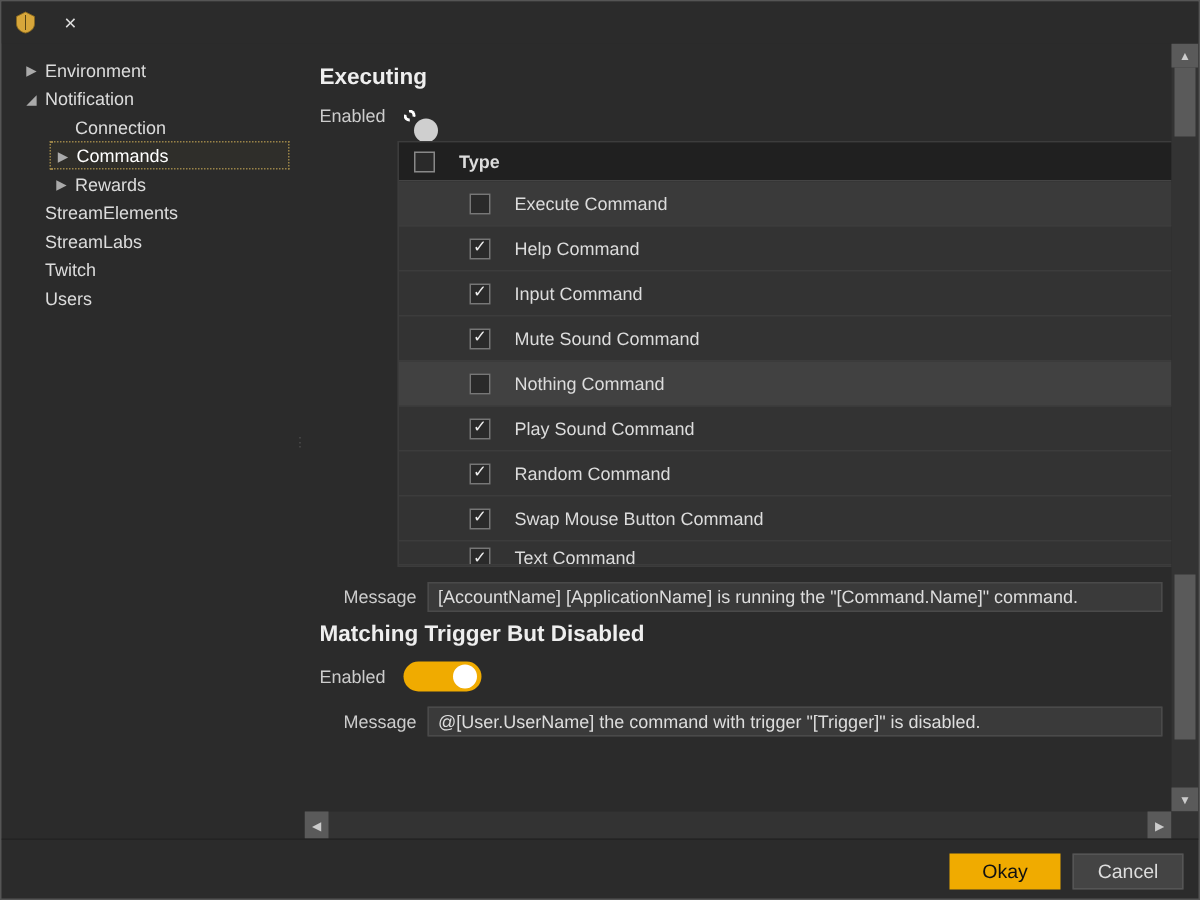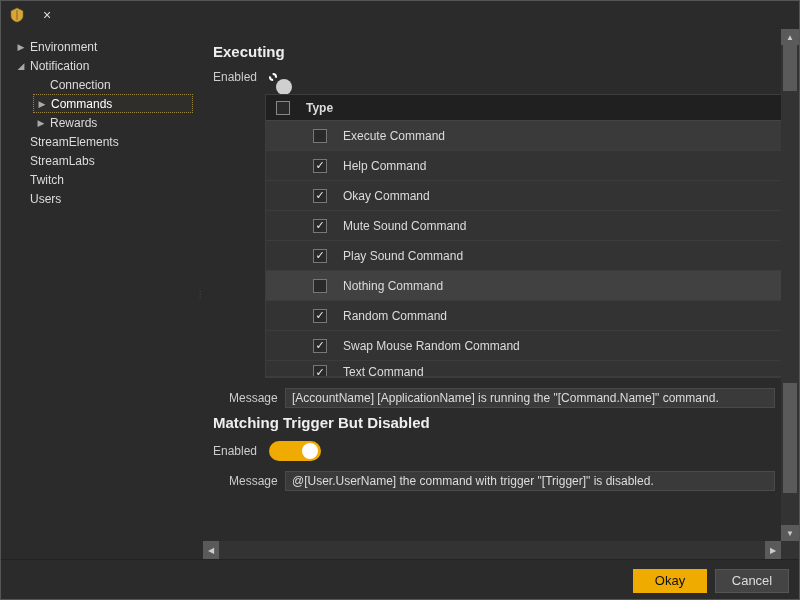--- a/index.html
+++ b/index.html
@@ -324,51 +324,51 @@
           <div class="cmd-row">
             <span class="rchk">
                 <span class="chkbox checked"></span>
               </span>
             <span class="rlabel">Help Command</span>
           </div>
           <div class="cmd-row">
             <span class="rchk">
                 <span class="chkbox checked"></span>
               </span>
-            <span class="rlabel">Okay Command</span>
+            <span class="rlabel">Input Command</span>
           </div>
           <div class="cmd-row">
             <span class="rchk">
                 <span class="chkbox checked"></span>
               </span>
             <span class="rlabel">Mute Sound Command</span>
           </div>
+          <div class="cmd-row hovered">
+            <span class="rchk">
+                <span class="chkbox"></span>
+              </span>
+            <span class="rlabel">Nothing Command</span>
+          </div>
           <div class="cmd-row">
             <span class="rchk">
                 <span class="chkbox checked"></span>
               </span>
             <span class="rlabel">Play Sound Command</span>
           </div>
-          <div class="cmd-row hovered">
-            <span class="rchk">
-                <span class="chkbox"></span>
-              </span>
-            <span class="rlabel">Nothing Command</span>
-          </div>
           <div class="cmd-row">
             <span class="rchk">
                 <span class="chkbox checked"></span>
               </span>
             <span class="rlabel">Random Command</span>
           </div>
           <div class="cmd-row">
             <span class="rchk">
                 <span class="chkbox checked"></span>
               </span>
-            <span class="rlabel">Swap Mouse Random Command</span>
+            <span class="rlabel">Swap Mouse Button Command</span>
           </div>
           <div class="cmd-row lastcut">
             <span class="rchk">
                 <span class="chkbox checked"></span>
               </span>
             <span class="rlabel">Text Command</span>
           </div>
         </div>
         <div class="cmd-vscroll">
           <div class="thumb"></div>

